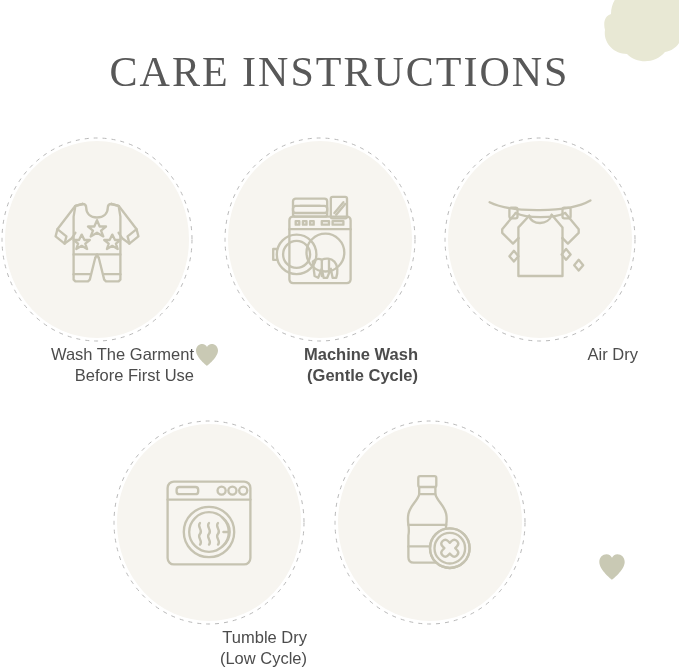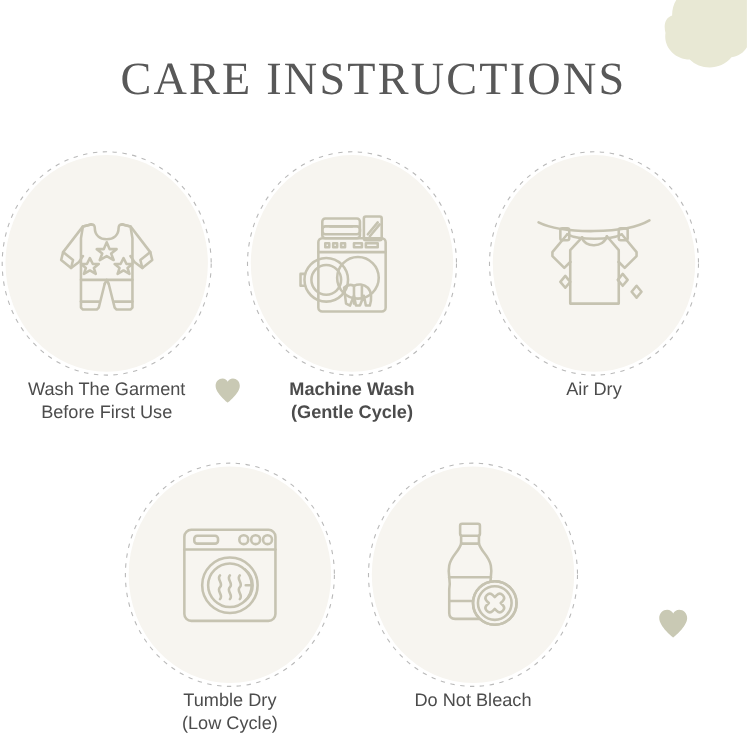--- a/index.html
+++ b/index.html
@@ -80,21 +80,21 @@
   
   .badge-1 { left: 5px;   top: 141px; }
   .badge-2 { left: 228px; top: 141px; }
   .badge-3 { left: 448px; top: 141px; }
   .badge-4 { left: 117px; top: 424px; }
   .badge-5 { left: 338px; top: 424px; }
 
   
   .caption {
     position: absolute;
-    text-align: center;
+    text-align: right;
     font-family: "Liberation Sans", sans-serif;
     font-size: 16.5px;
     line-height: 21px;
     color: #4c4c4c;
     white-space: pre-line;
   }
   .cap-1 { left: 0px;   top: 344px; width: 194px; }
   .cap-2 { left: 222px; top: 344px; width: 196px; font-weight: bold; }
   .cap-3 { left: 442px; top: 344px; width: 196px; }
   .cap-4 { left: 111px; top: 627px; width: 196px; }
@@ -283,20 +283,19 @@
         <circle cx="82" cy="88" r="22" fill="#f7f5f0"></circle>
         <circle cx="82" cy="88" r="22"></circle>
         <circle cx="82" cy="88" r="17"></circle>
         <path d="M74 80 C76 78 78 78 80 80 L82 82 L84 80 C86 78 88 78 90 80
                  C92 82 92 84 90 86 L88 88 L90 90 C92 92 92 94 90 96
                  C88 98 86 98 84 96 L82 94 L80 96 C78 98 76 98 74 96
                  C72 94 72 92 74 90 L76 88 L74 86 C72 84 72 82 74 80 Z"></path>
       </g>
     </svg>
   </div>
-  <div class="caption cap-5">Do Not Bleach</div>
 
   <svg class="heart heart-2" viewBox="0 0 26 26">
     <path d="M13 24 C13 24 2 15.6 2 8.6 C2 4.6 5 2 8.2 2 C10.6 2 12.2 3.4 13 5 C13.8 3.4 15.4 2 17.8 2
              C21 2 24 4.6 24 8.6 C24 15.6 13 24 13 24 Z" fill="#c9c9b4"></path>
   </svg>
 
 </div>
 
 </body></html>

